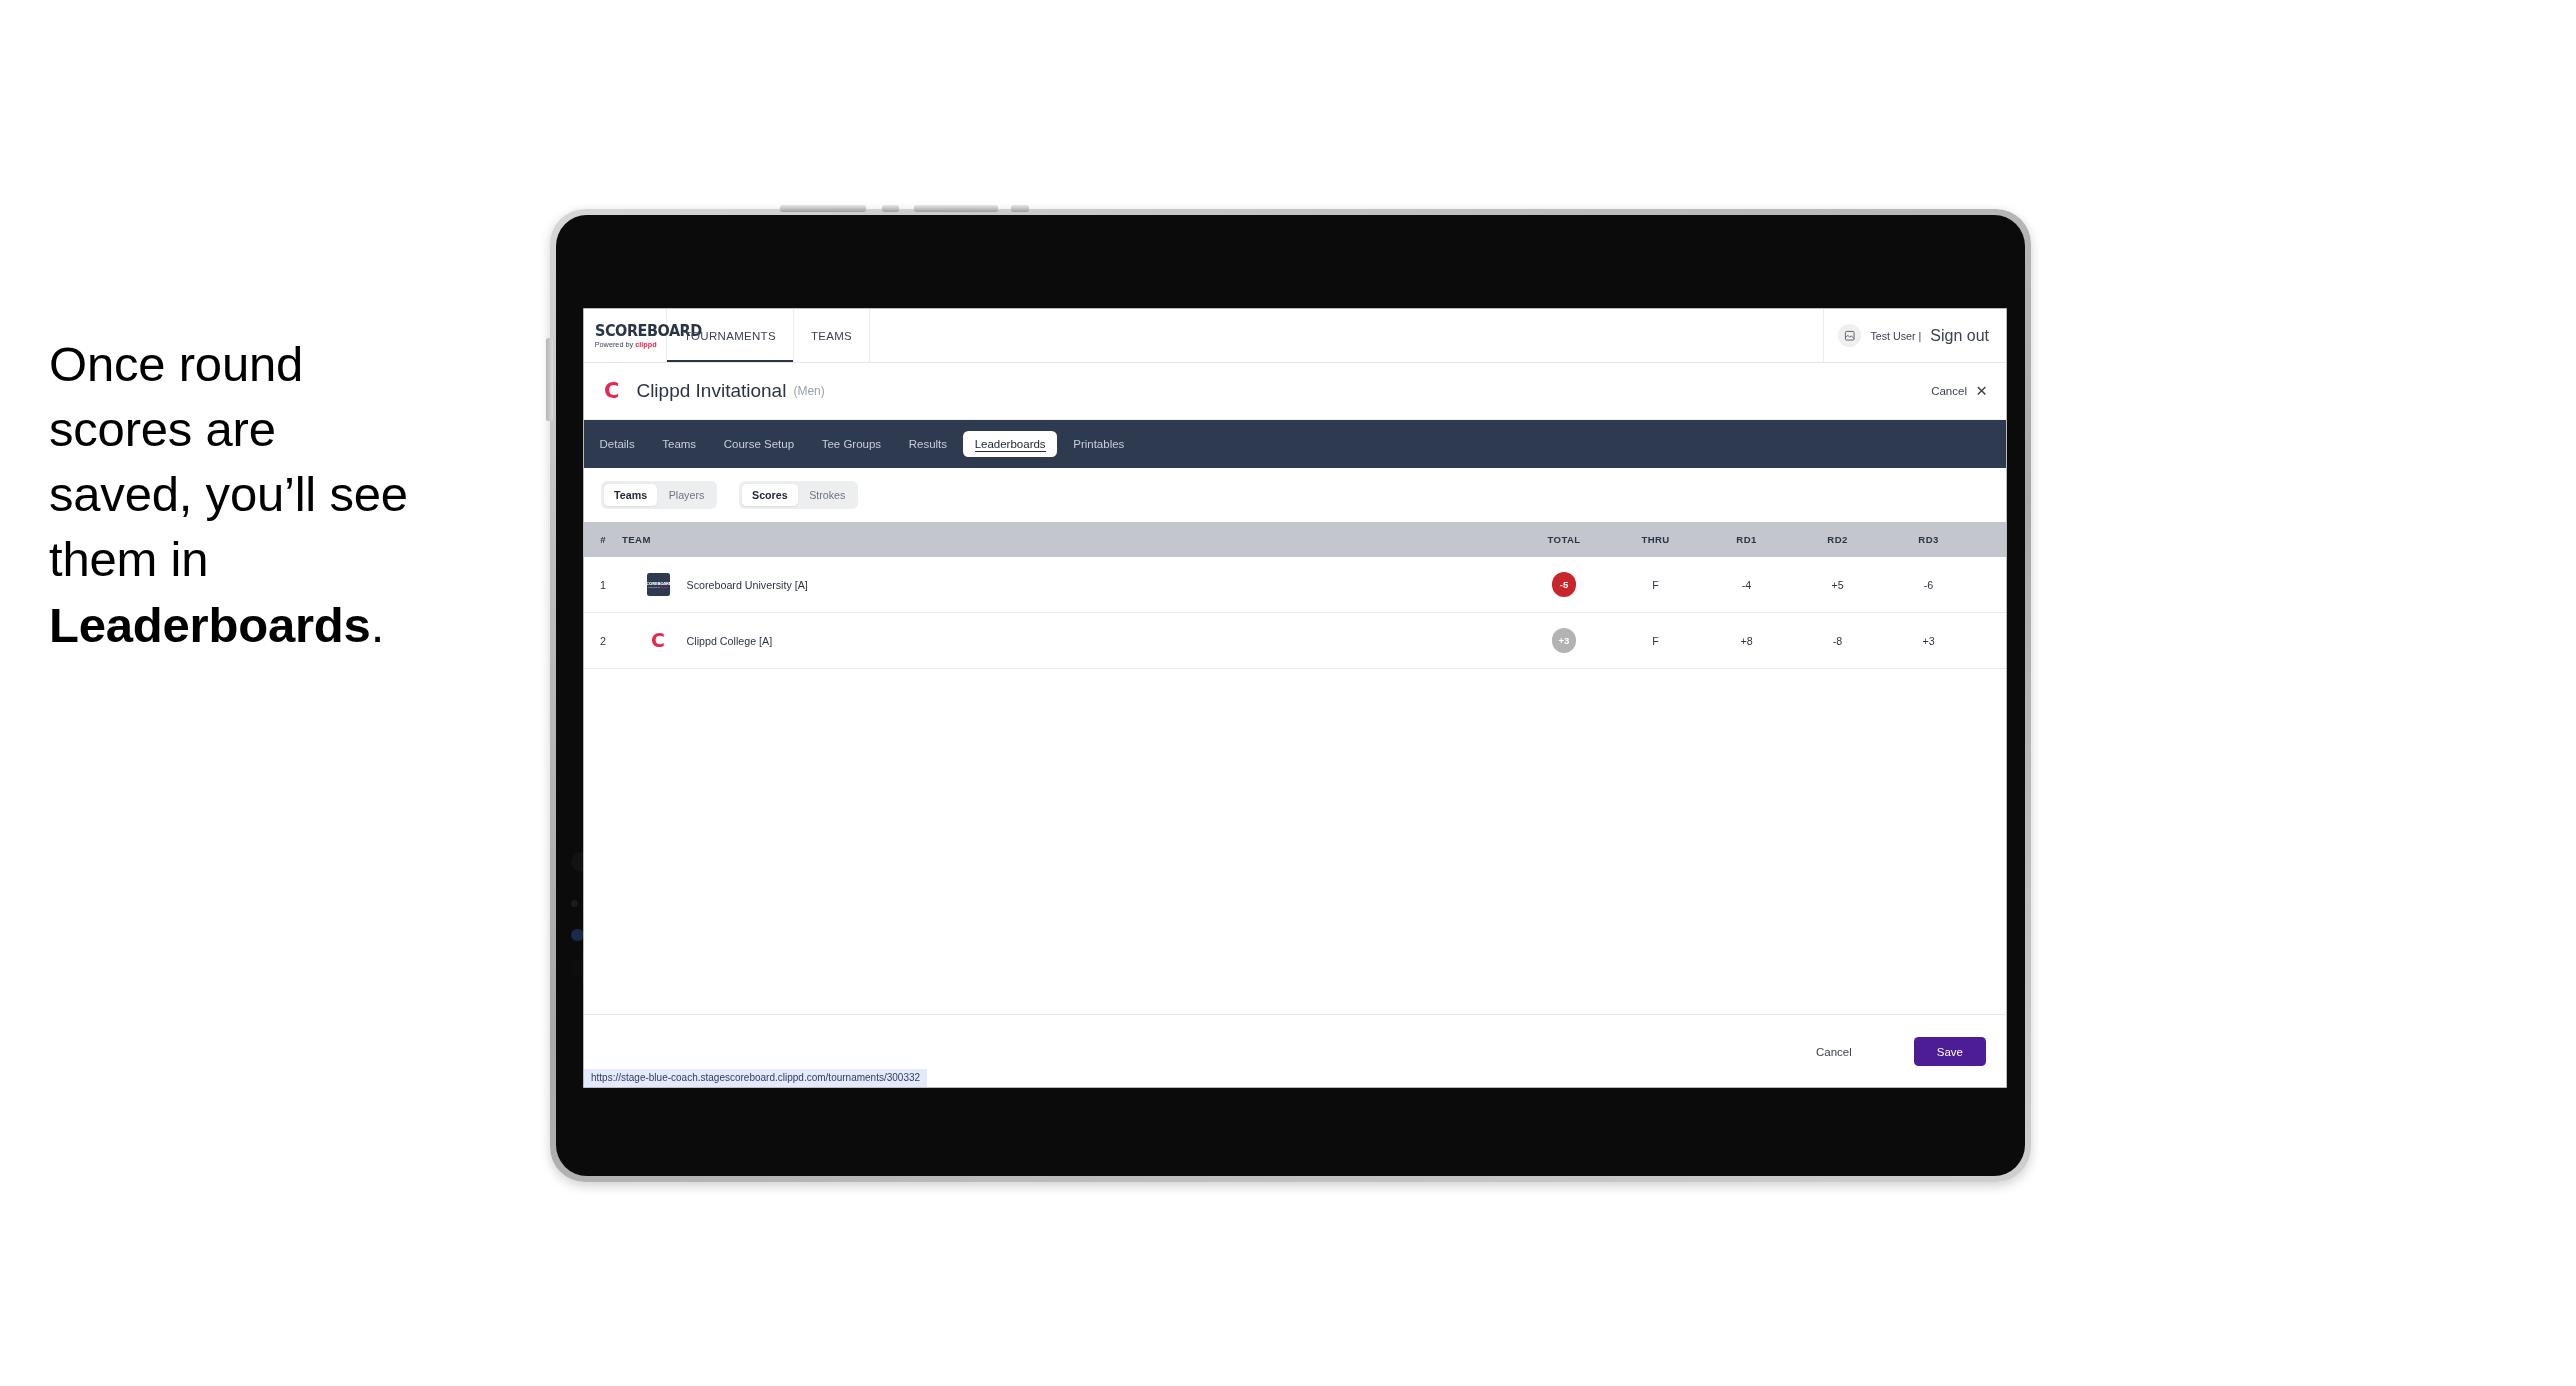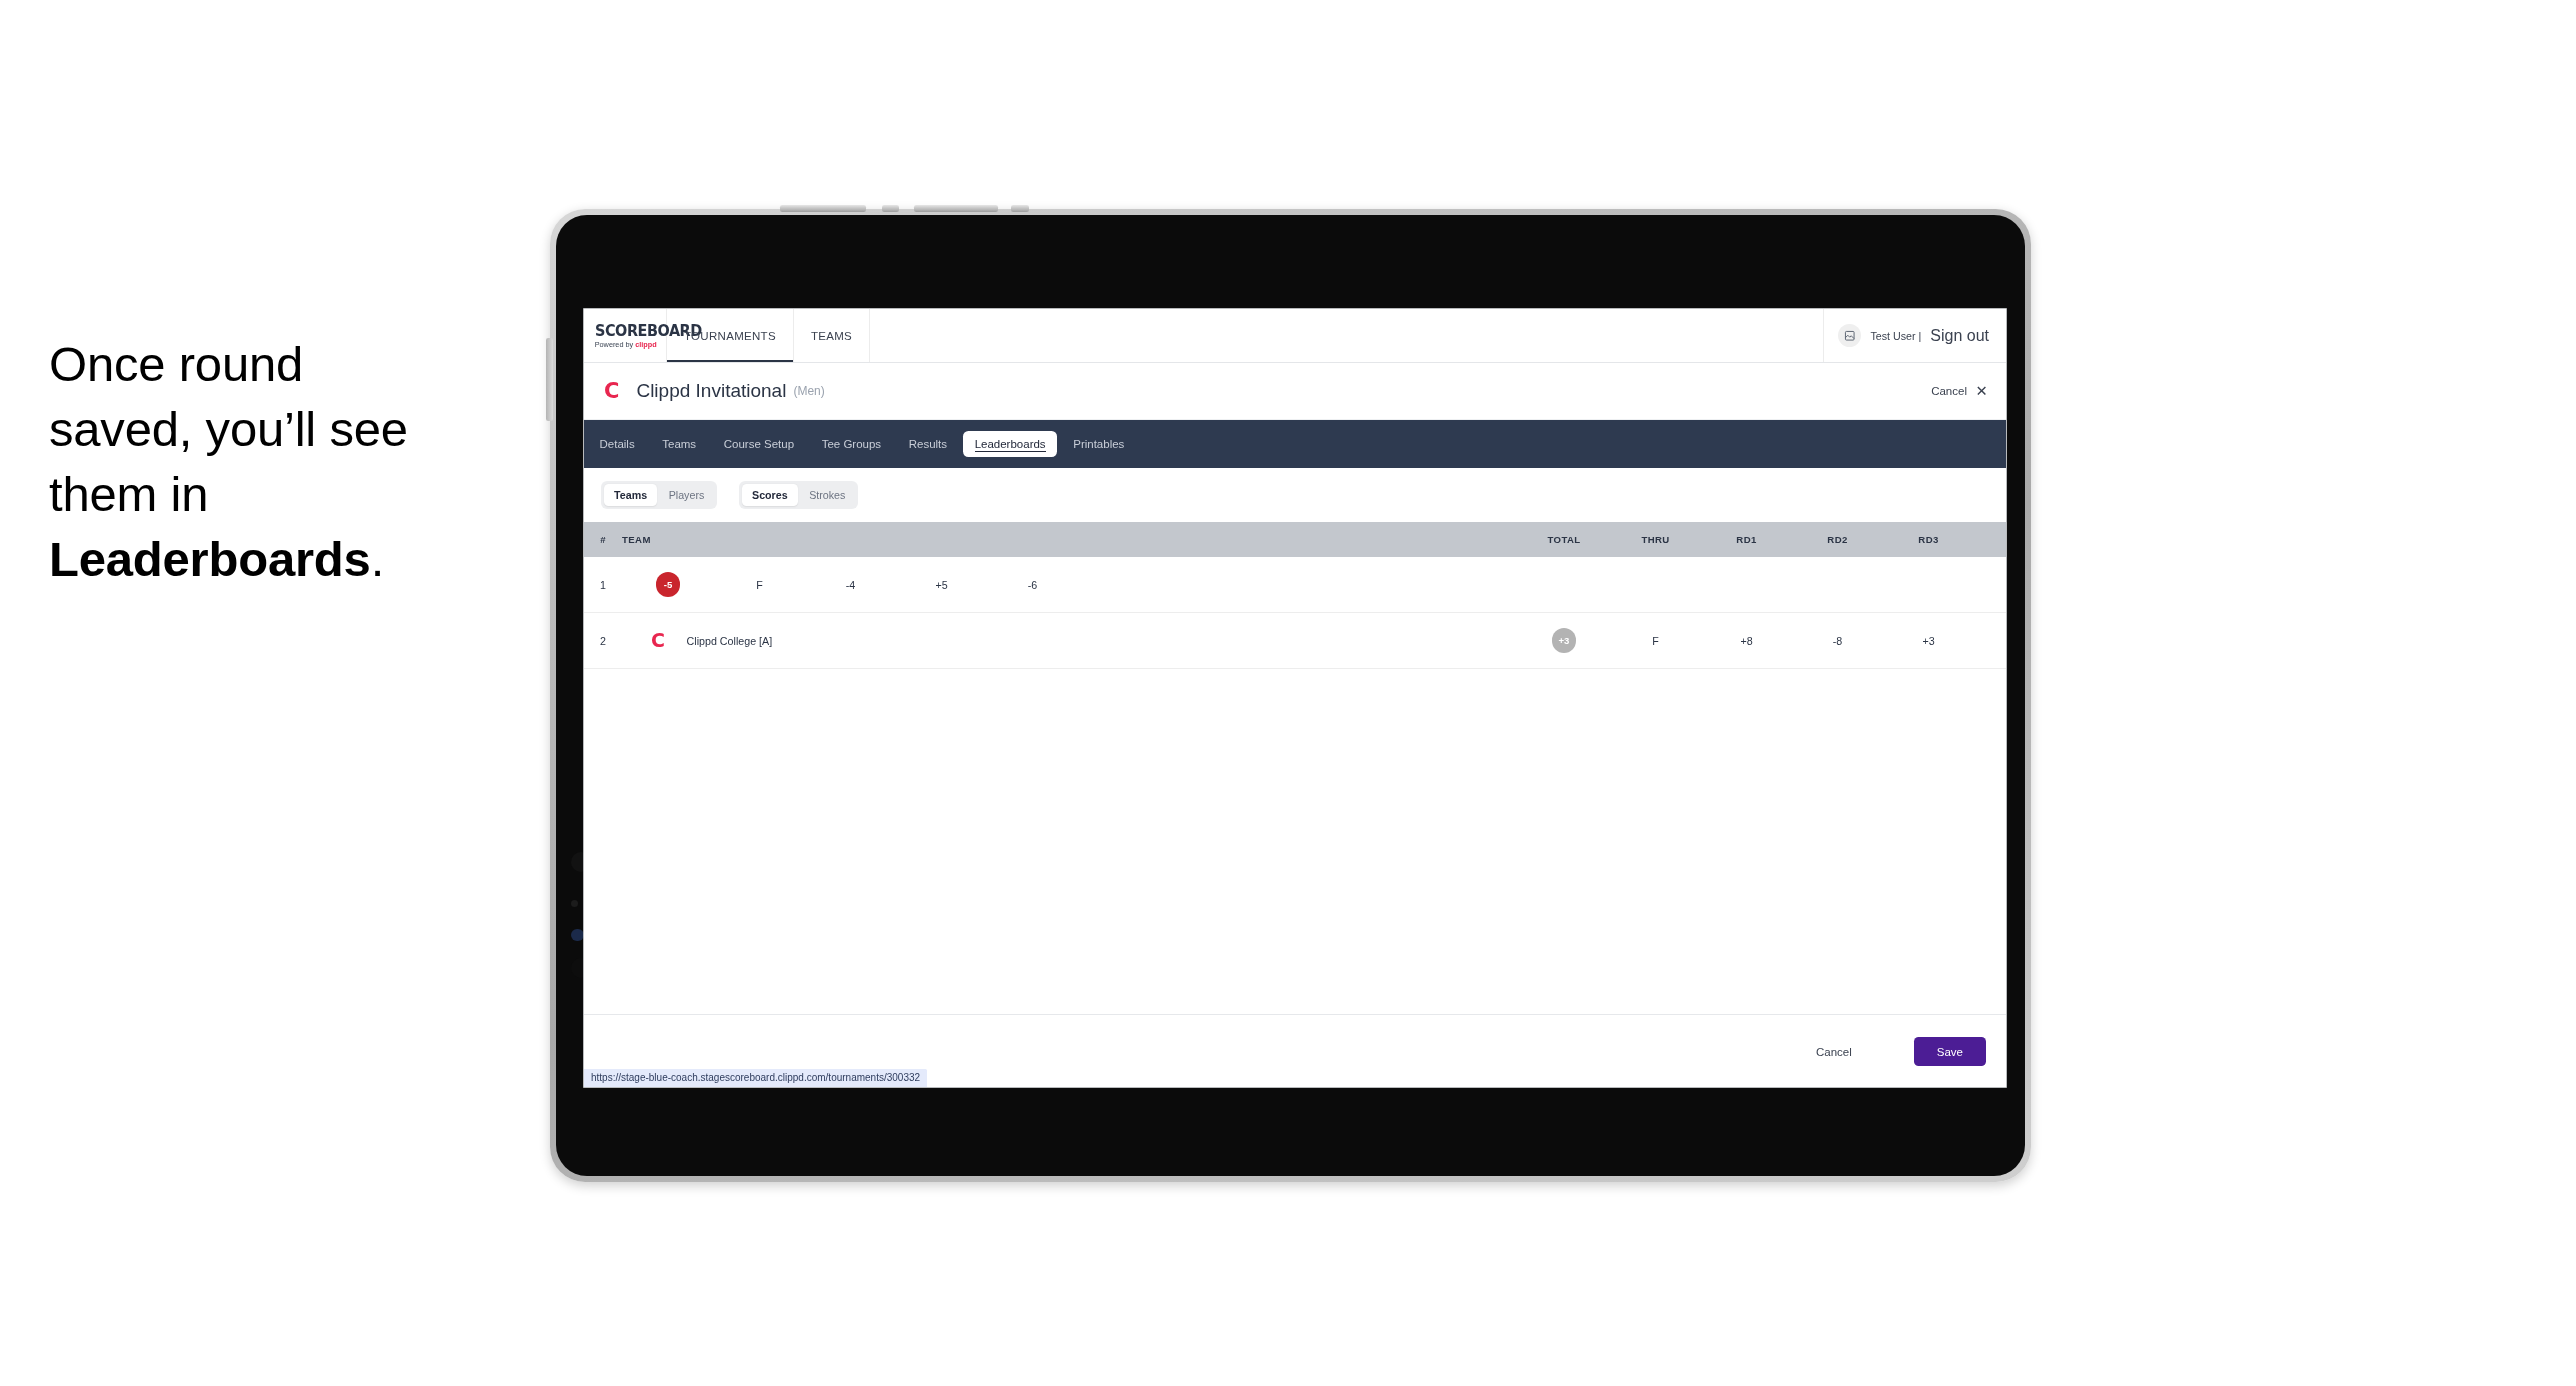--- a/index.html
+++ b/index.html
@@ -384,20 +384,21 @@
     border-top-right-radius: 1.5px;
   }
 </style>
 </head>
 <body>
 
 <div id="stage">
 
   <div id="caption">
     <div>Once round</div>
+    <div>scores are</div>
     <div>saved, you’ll see</div>
     <div>them in</div>
     <div><span class="bold">Leaderboards</span><span>.</span></div>
   </div>
 
   <div id="device">
     <div id="device-rim">
       <div class="top-btn b1"></div>
       <div class="top-btn b2"></div>
       <div class="top-btn b3"></div>
@@ -480,20 +481,27 @@
         <div class="c-total">TOTAL</div>
         <div class="c-thru">THRU</div>
         <div class="c-rd">RD1</div>
         <div class="c-rd">RD2</div>
         <div class="c-rd">RD3</div>
         <div class="c-pad"></div>
       </div>
 
       <div class="lb-row">
         <div class="c-rank">1</div>
+        <div class="c-team">
+          <div class="team-logo-img">
+            <div class="l1">SCOREBOARD</div>
+            <div class="l2"><span>Powered by </span><b>clippd</b></div>
+          </div>
+          <div class="team-name">Scoreboard University [A]</div>
+        </div>
         <div class="c-total">
           <span class="badge red">-5</span>
         </div>
         <div class="c-thru">F</div>
         <div class="c-rd">-4</div>
         <div class="c-rd">+5</div>
         <div class="c-rd">-6</div>
         <div class="c-pad"></div>
       </div>
 

